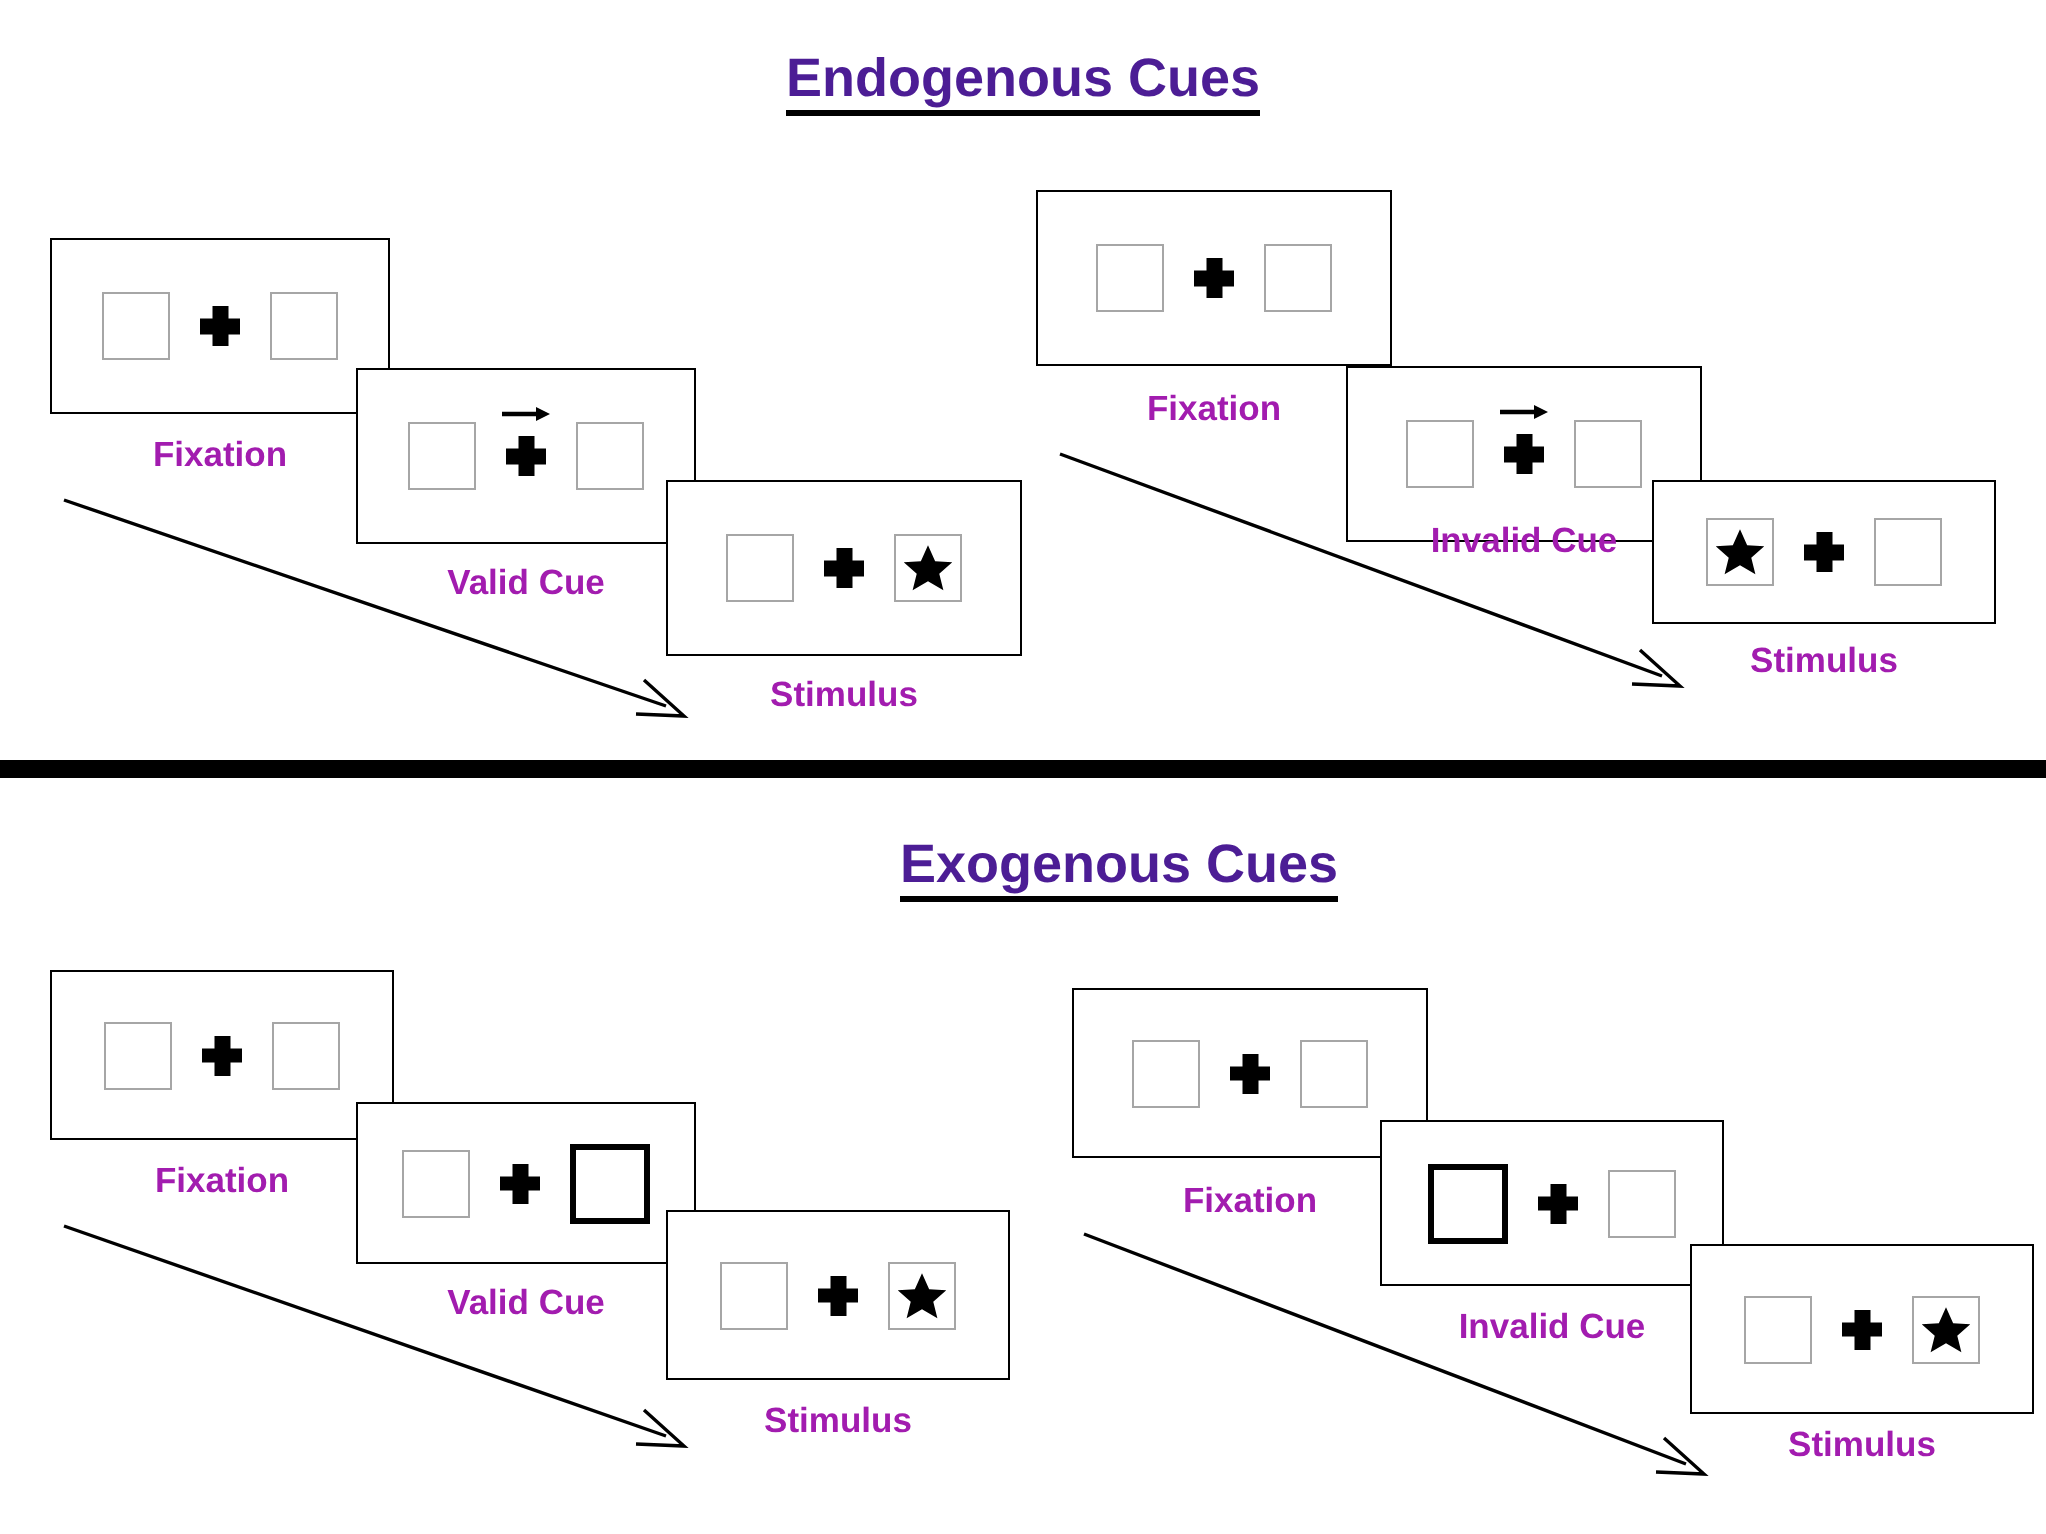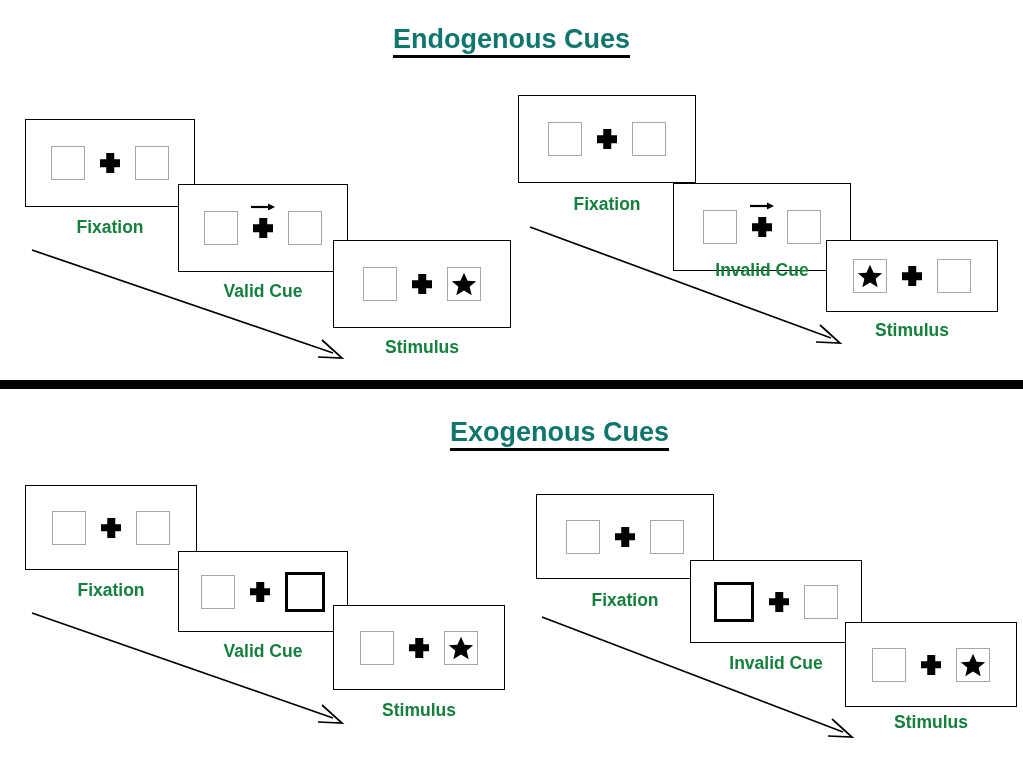--- a/index.html
+++ b/index.html
@@ -18,21 +18,21 @@
 
   
   .section-title {
     position: absolute;
     left: 0;
     width: 1023px;
     text-align: center;
     font-size: 27px;
     font-weight: bold;
     letter-spacing: 0px;
-    color: #0f766e;
+    color: #4c1d95;
   }
   .section-title span {
     border-bottom: 3px solid #000;
     padding-bottom: 1px;
   }
   #title-endogenous { top: 24px; }
   #title-exogenous  { top: 417px; padding-left: 48px; }
 
   
   .divider {
@@ -128,21 +128,21 @@
     display: flex;
     align-items: center;
     justify-content: center;
   }
 
   
   .caption {
     position: absolute;
     font-size: 17.5px;
     font-weight: bold;
-    color: #15803d;
+    color: #a21caf;
     white-space: nowrap;
     text-align: center;
   }
 
   
   .timeline {
     position: absolute;
     pointer-events: none;
   }
 </style>

